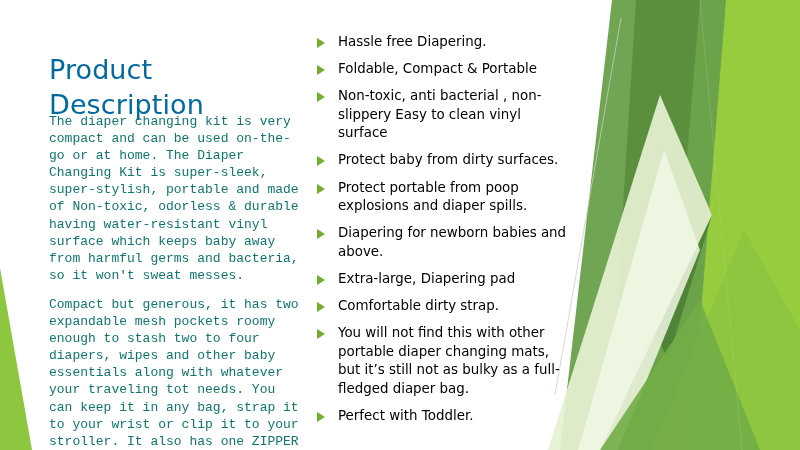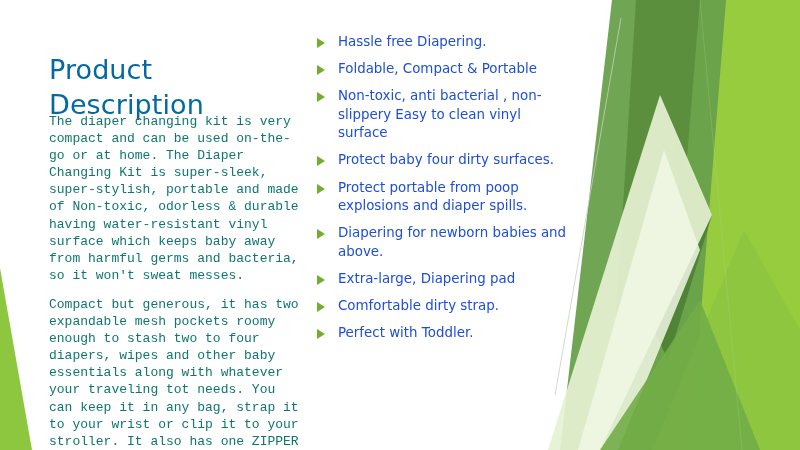--- a/index.html
+++ b/index.html
@@ -58,21 +58,21 @@
 
   
   #bullets {
     position: absolute;
     left: 316px;
     top: 33px;
     width: 258px;
     margin: 0;
     padding: 0;
     list-style: none;
-    color: #1d4ed8;
+    color: #000000;
   }
   #bullets li {
     position: relative;
     padding-left: 22px;
     margin-bottom: 8.5px;
     font-size: 13.4px;
     line-height: 18.6px;
   }
   #bullets li:last-child { margin-bottom: 8px; }
   .bullet-marker {
@@ -135,37 +135,41 @@
     <li>
       <span class="bullet-marker"></span>
       <span>Foldable, Compact &amp; Portable</span>
     </li>
     <li>
       <span class="bullet-marker"></span>
       <span>Non-toxic, anti bacterial , non-slippery Easy to clean vinyl surface</span>
     </li>
     <li>
       <span class="bullet-marker"></span>
-      <span>Protect baby four dirty surfaces.</span>
+      <span>Protect baby from dirty surfaces.</span>
     </li>
     <li>
       <span class="bullet-marker"></span>
       <span>Protect portable from poop explosions and diaper spills.</span>
     </li>
     <li>
       <span class="bullet-marker"></span>
       <span>Diapering for newborn babies and above.</span>
     </li>
     <li>
       <span class="bullet-marker"></span>
       <span>Extra-large, Diapering pad</span>
     </li>
     <li>
       <span class="bullet-marker"></span>
       <span>Comfortable dirty strap.</span>
     </li>
     <li>
       <span class="bullet-marker"></span>
+      <span>You will not find this with other portable diaper changing mats, but it’s still not as bulky as a full-fledged diaper bag.</span>
+    </li>
+    <li>
+      <span class="bullet-marker"></span>
       <span>Perfect with Toddler.</span>
     </li>
   </ul>
 
 </div>
 
 </body></html>

